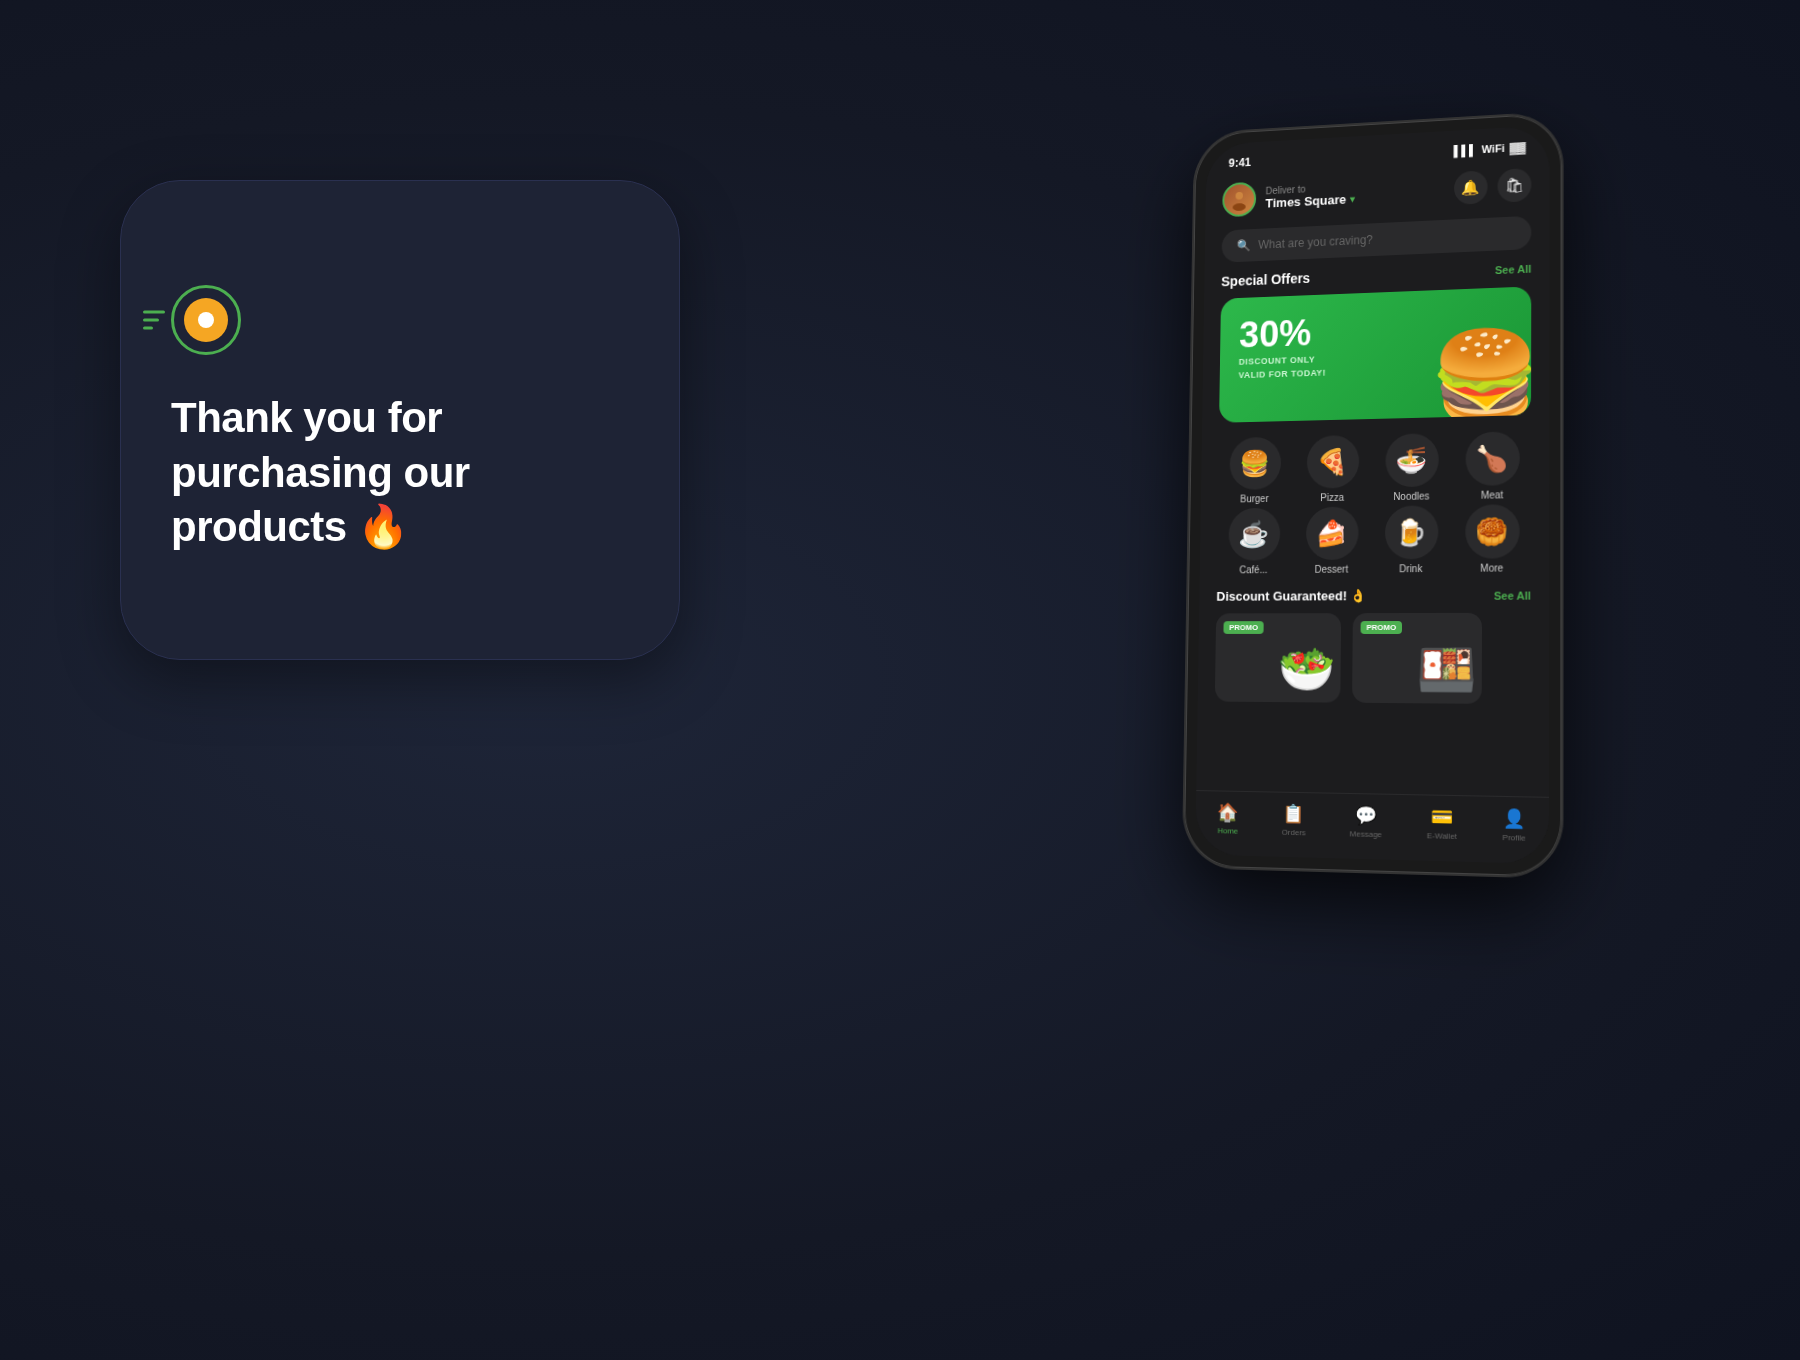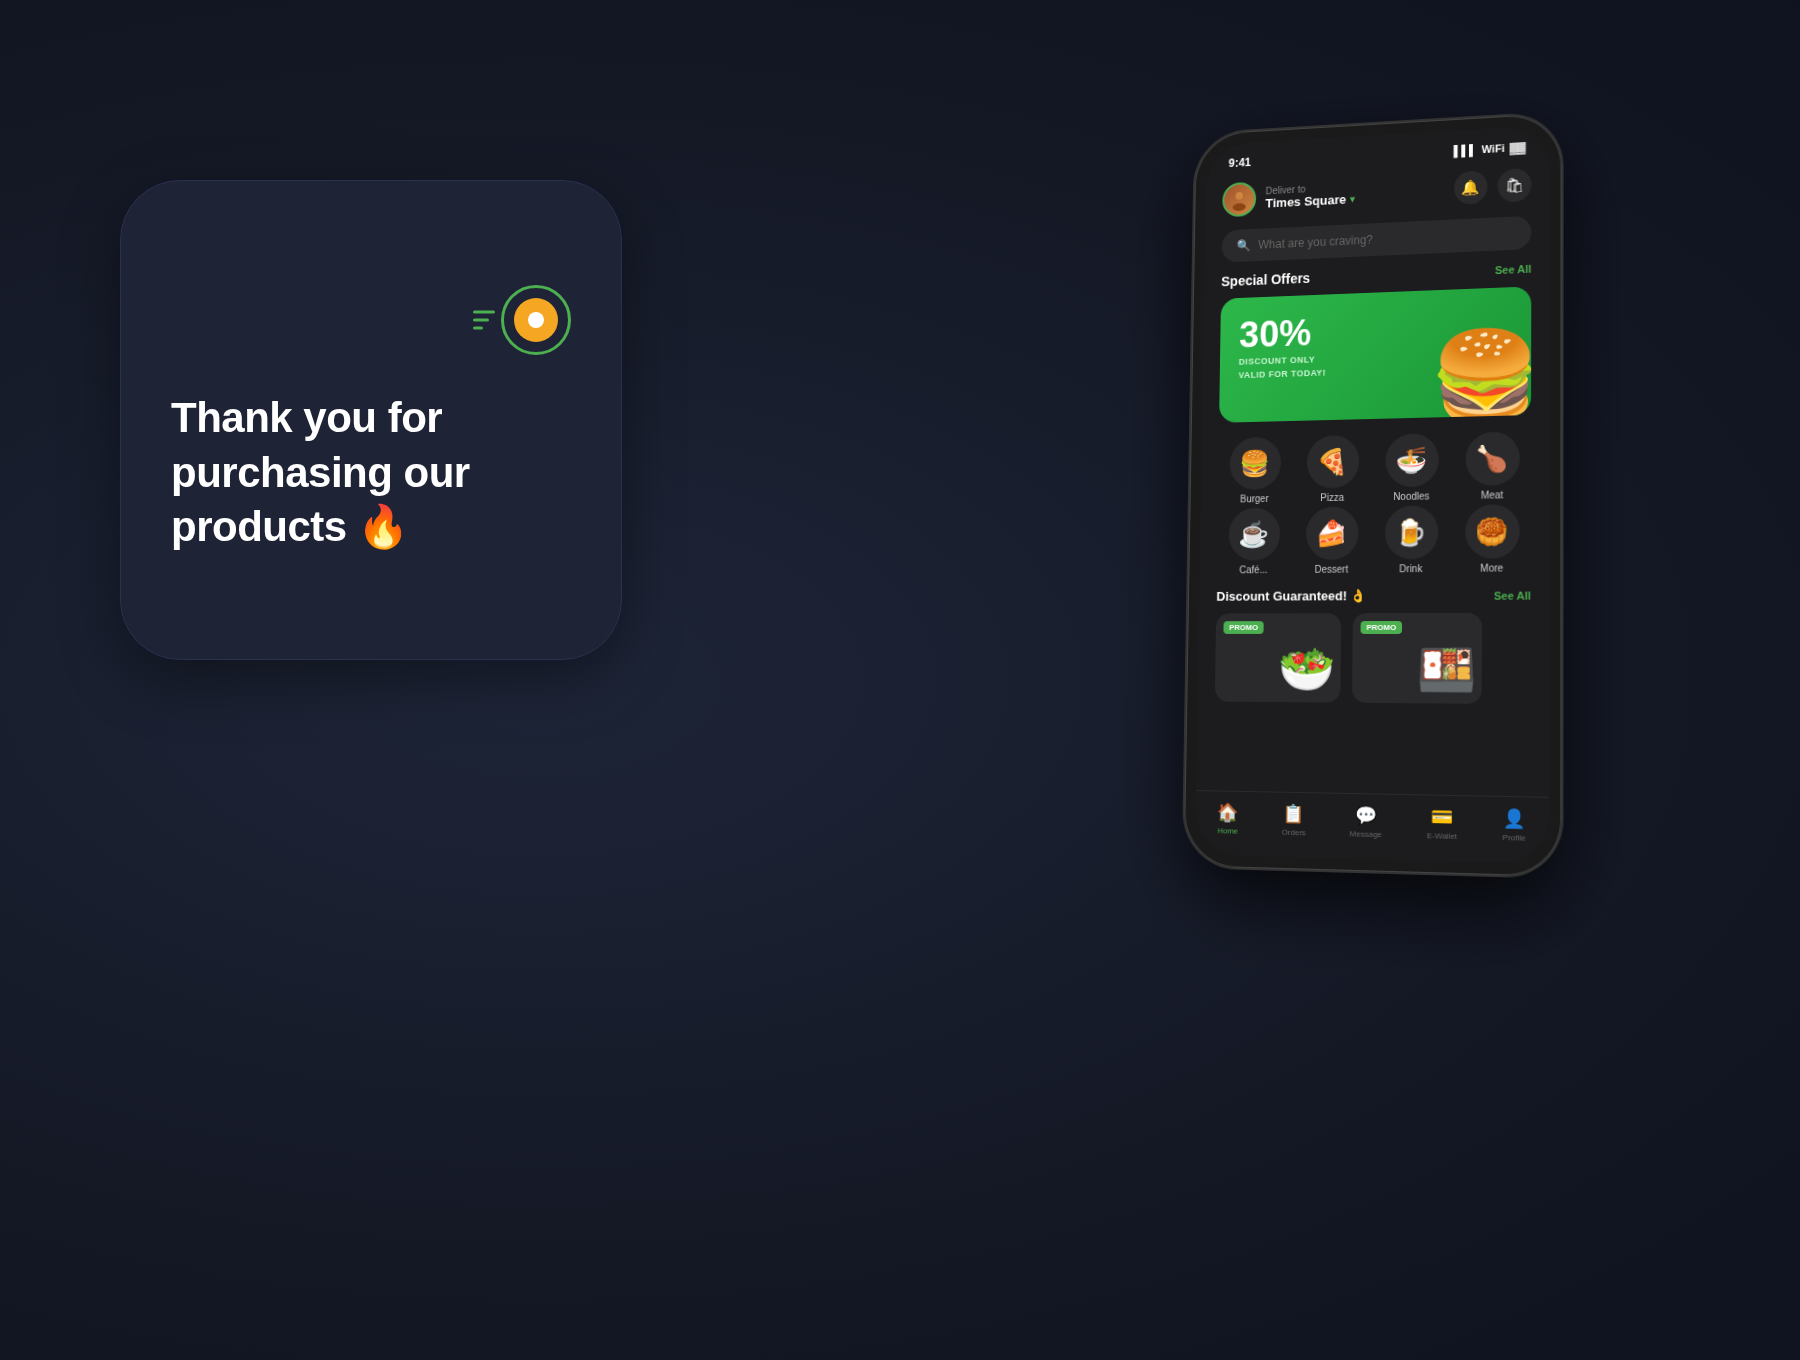--- a/index.html
+++ b/index.html
@@ -18,28 +18,28 @@
       position: absolute;
       inset: 0;
       background: radial-gradient(ellipse at 30% 50%, #1e2538 0%, #141825 60%, #0f1320 100%);
     }
 
     
     .thank-you-card {
       position: absolute;
       left: 120px;
       top: 180px;
-      width: 502px;
+      width: 560px;
       height: 480px;
       background: #1e2335;
       border-radius: 60px;
       border: 1px solid #2a3050;
       display: flex;
       flex-direction: column;
-      align-items: flex-end;
+      align-items: flex-start;
       justify-content: center;
       padding: 50px;
       box-shadow: 0 20px 60px rgba(0,0,0,0.4);
     }
 
     .logo-area {
       display: flex;
       align-items: center;
       margin-bottom: 36px;
     }

